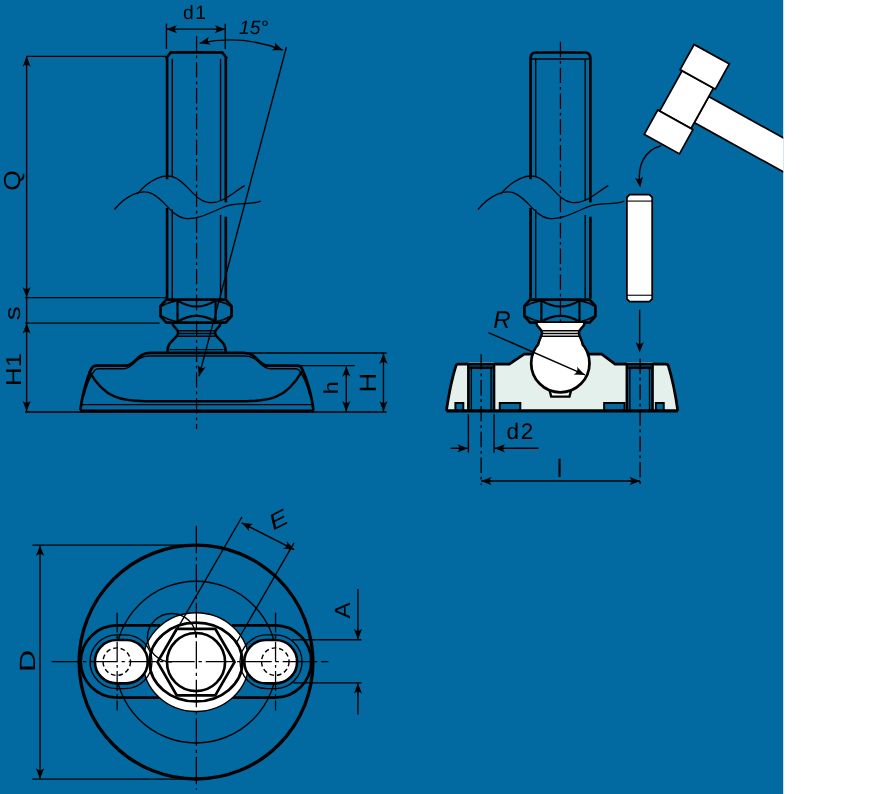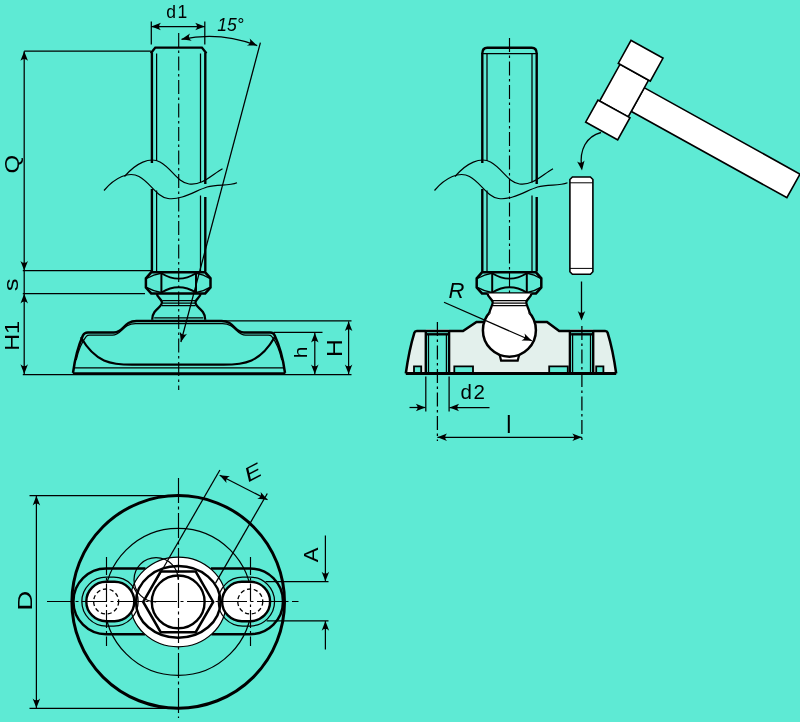--- a/index.html
+++ b/index.html
@@ -1,16 +1,16 @@
 <!DOCTYPE html>
 <html><head>
 <meta charset="utf-8">
 <style>
   html,body{margin:0;padding:0;background:#ffffff;}
-  #stage{position:relative;width:800px;height:722px;background:#5eead4;overflow:hidden;
+  #stage{position:relative;width:712px;height:722px;background:#0369a1;overflow:hidden;
     font-family:"Liberation Sans", sans-serif;}
   svg{position:absolute;left:0;top:0;}
   text{font-family:"Liberation Sans", sans-serif;fill:#000;}
 </style>
 </head>
 <body>
 <div id="stage">
 <svg width="800" height="722" viewBox="0 0 800 722">
 <defs>
   <path id="dart" d="M0,0 L-9.6,-3.75 Q-5.9,0 -9.6,3.75 Z" fill="#000" stroke="none"></path>

